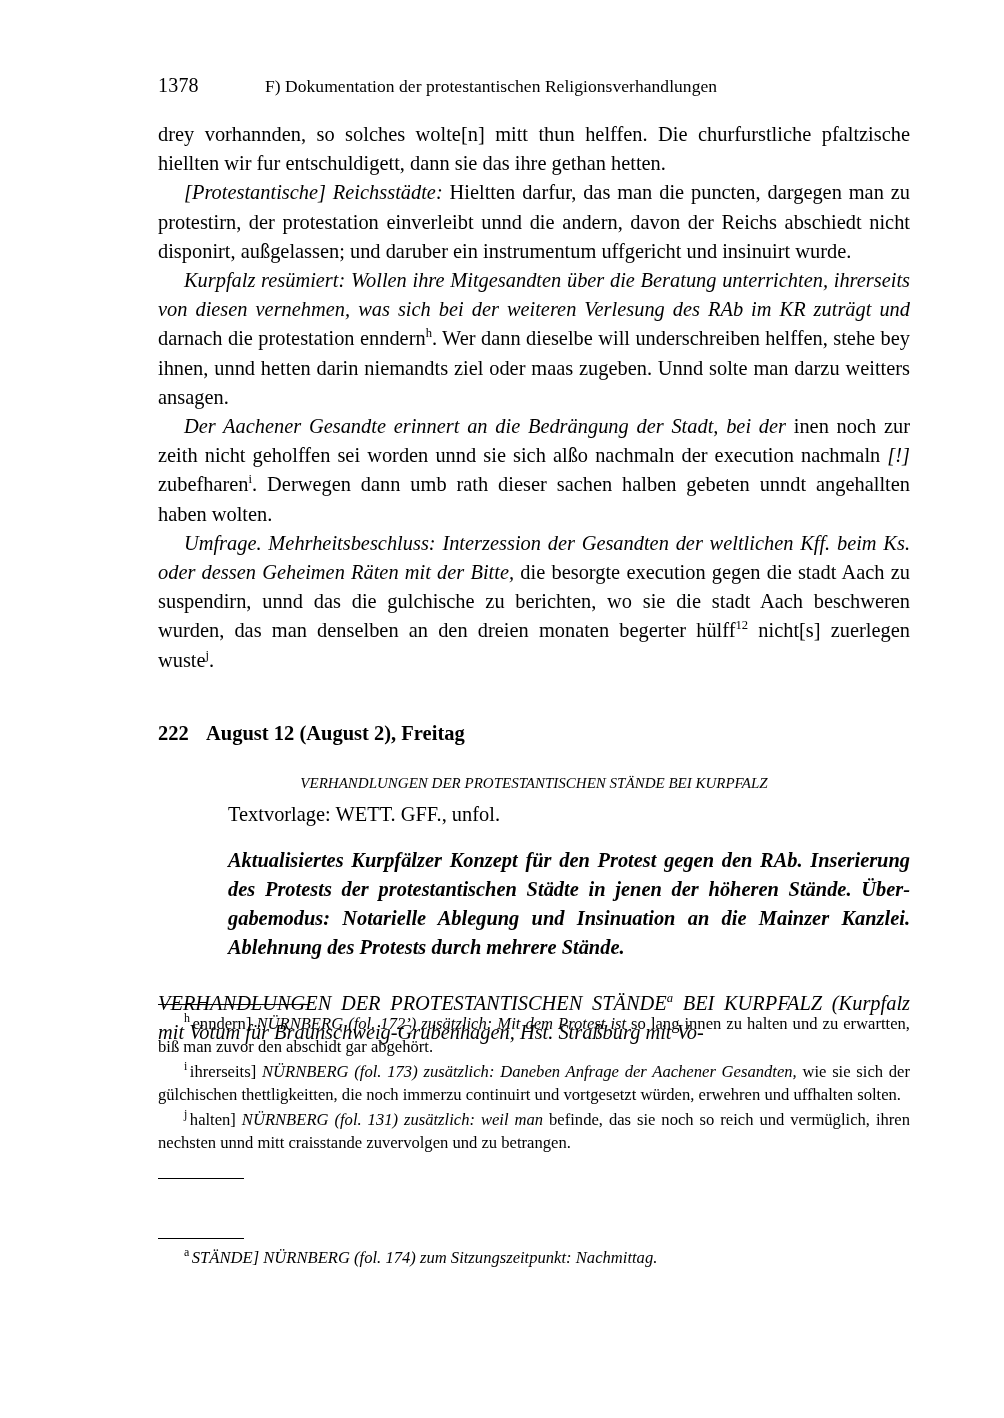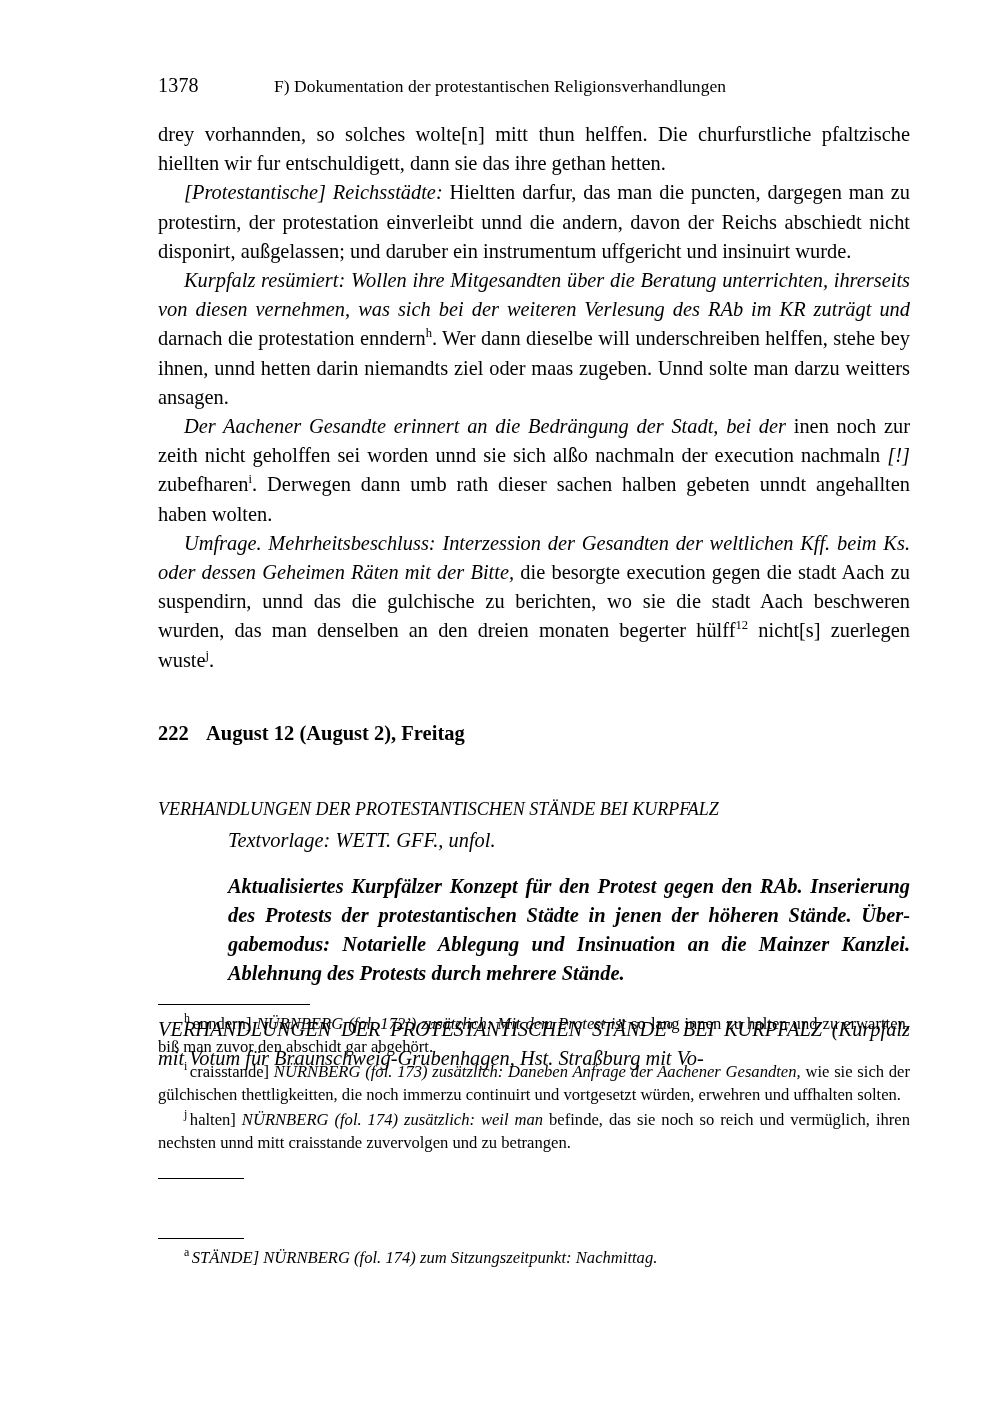--- a/index.html
+++ b/index.html
@@ -31,21 +31,21 @@
   }
   .folio {
     position: absolute;
     left: 0;
     top: 0;
     font-size: 20px;
     letter-spacing: 0.2px;
   }
   .head-title {
     position: absolute;
-    left: 116px;
+    left: 107px;
     top: 2px;
     font-size: 17.5px;
     letter-spacing: 0.05px;
   }
 
   
   .body-block {
     margin-top: 16px;
   }
   p.para {
@@ -75,30 +75,30 @@
     font-weight: bold;
     line-height: 28px;
   }
   .section-heading .num {
     display: inline-block;
     min-width: 48px;
   }
 
   
   .doc-head {
-    margin-top: 48px;
-    font-size: 18px;
+    margin-top: 22px;
+    font-size: 15px;
     font-style: italic;
     line-height: 29px;
+    text-align: center;
   }
   .source-line {
     margin-top: 2px;
     margin-left: 70px;
     font-size: 20.4px;
-    font-style: italic;
     line-height: 29px;
   }
   .regest {
     margin-top: 17px;
     margin-left: 70px;
     width: 682px;
     font-size: 20.4px;
     font-style: italic;
     line-height: 29.2px;
     text-align: justify;
@@ -185,22 +185,22 @@
 
   <div class="regest">Aktualisiertes Kurpfälzer Konzept für den Protest gegen den RAb. Inserierung des Protests der protestantischen Städte in jenen der höheren Stände. Über­gabemodus: Notarielle Ablegung und Insinuation an die Mainzer Kanzlei. Ablehnung des Protests durch mehrere Stände.</div>
 
   <div class="text-open"><span>VERHANDLUNGEN DER PROTESTANTISCHEN STÄNDE</span><sup class="note it">a</sup><span> BEI KURPFALZ (Kurpfalz mit Votum für Braunschweig-Grubenhagen, Hst. Straßburg mit Vo-</span></div>
 
 </div>
 
 <div class="apparatus app-1">
   <hr class="fn-rule wide">
   <p class="fn"><span class="fn-mark">h</span><span>enndern] </span><span class="it">NÜRNBERG (fol. 172’) zusätzlich: Mit dem Protest ist</span><span> so lang innen zu halten und zu erwartten, biß man zuvor den abschidt gar abgehört.</span></p>
-  <p class="fn"><span class="fn-mark">i</span><span>craisstande] </span><span class="it">NÜRNBERG (fol. 173) zusätzlich: Daneben Anfrage der Aachener Gesandten,</span><span> wie sie sich der gülchischen thettligkeitten, die noch immerzu continuirt und vortgesetzt würden, erwehren und uffhalten solten.</span></p>
-  <p class="fn"><span class="fn-mark">j</span><span>halten] </span><span class="it">NÜRNBERG (fol. 174) zusätzlich: weil man</span><span> befinde, das sie noch so reich und vermüglich, ihren nechsten unnd mitt craisstande zuvervolgen und zu betrangen.</span></p>
+  <p class="fn"><span class="fn-mark">i</span><span>ihrerseits] </span><span class="it">NÜRNBERG (fol. 173) zusätzlich: Daneben Anfrage der Aachener Gesandten,</span><span> wie sie sich der gülchischen thettligkeitten, die noch immerzu continuirt und vortgesetzt würden, erwehren und uffhalten solten.</span></p>
+  <p class="fn"><span class="fn-mark">j</span><span>halten] </span><span class="it">NÜRNBERG (fol. 131) zusätzlich: weil man</span><span> befinde, das sie noch so reich und vermüglich, ihren nechsten unnd mitt craisstande zuvervolgen und zu betrangen.</span></p>
 </div>
 
 <div class="apparatus app-2">
   <hr class="fn-rule mid">
 </div>
 
 <div class="apparatus app-3">
   <hr class="fn-rule short">
   <p class="fn"><span class="fn-mark">a</span><span class="it">STÄNDE] NÜRNBERG (fol. 174) zum Sitzungszeitpunkt: Nachmittag.</span></p>
 </div>

